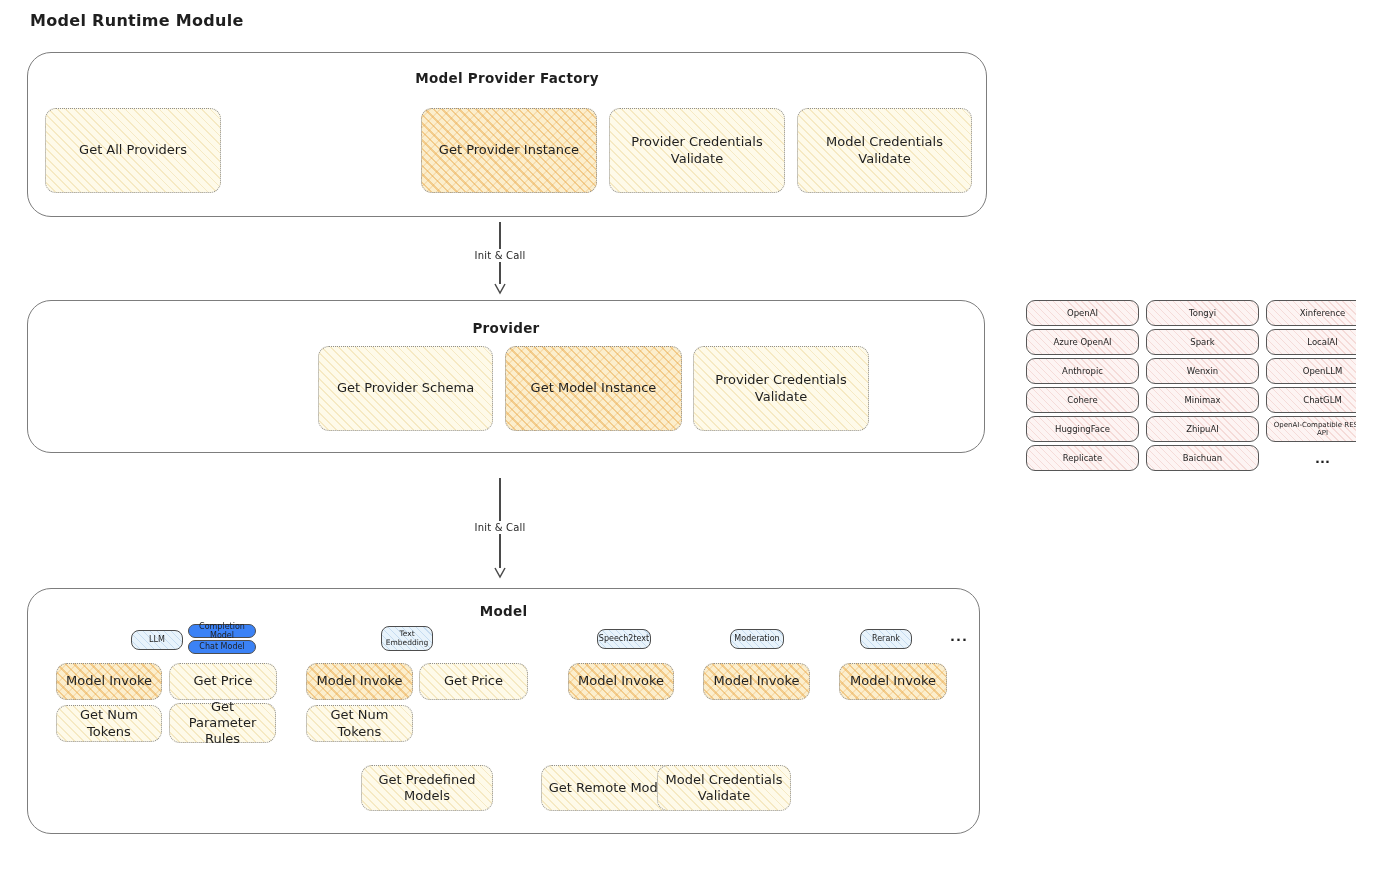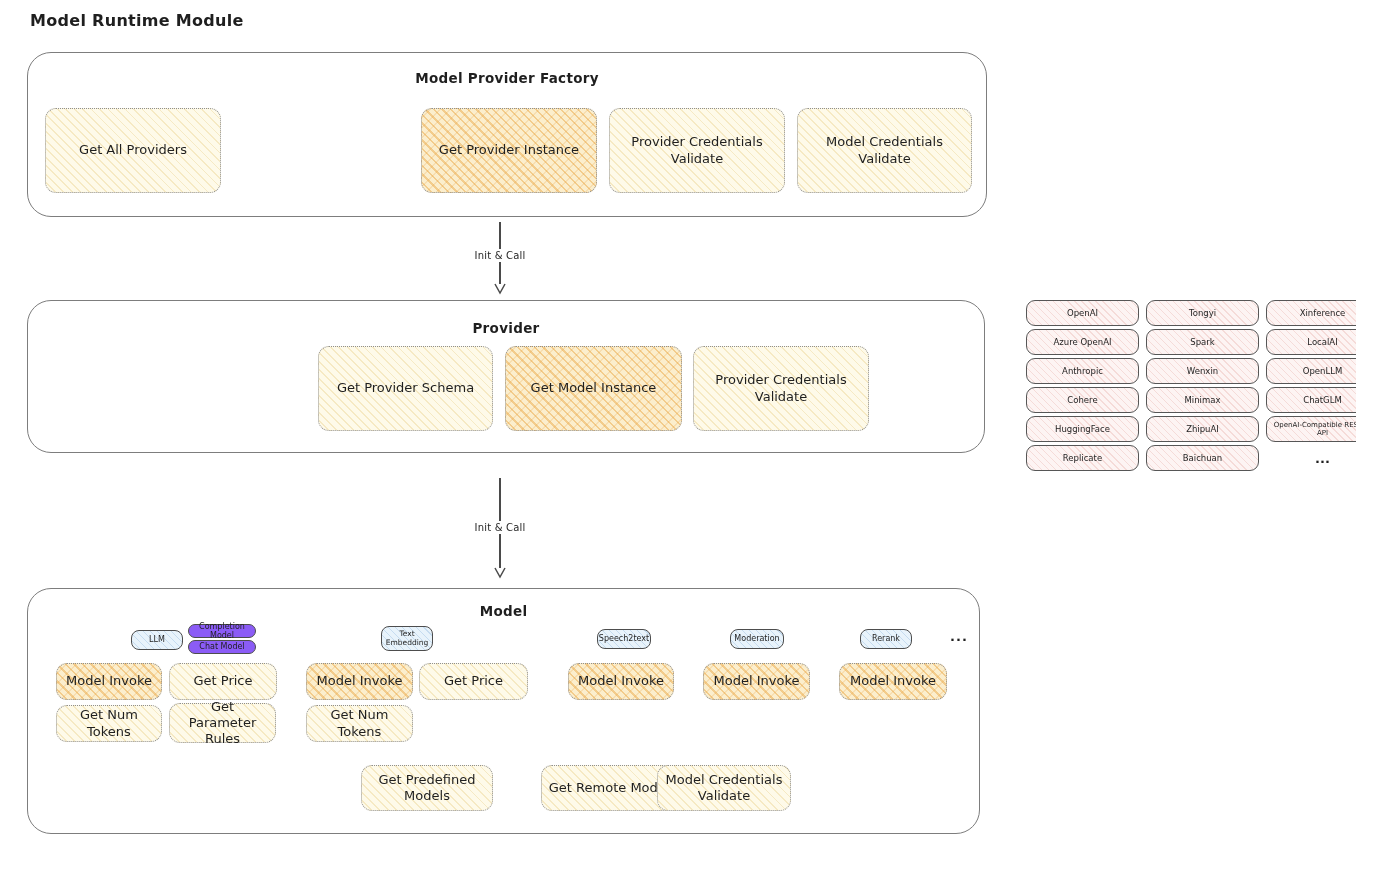--- a/index.html
+++ b/index.html
@@ -47,21 +47,21 @@
   
   .tag{
     position:absolute;display:flex;align-items:center;justify-content:center;text-align:center;
     border:1.3px solid #4d4d4d;border-radius:8px;box-sizing:border-box;
     font-size:8px;font-weight:500;line-height:1.15;padding:1px 3px;
   }
   .fill-blue{
     background-color:#e8f3fb;
     background-image:repeating-linear-gradient(45deg,rgba(110,160,210,.28) 0 1px,transparent 1px 5px);
   }
-  .tag-white{background:#8b5cf6;}
+  .tag-white{background:#3b82f6;}
 
   
   .panel{
     position:absolute;display:grid;grid-template-columns:113px 113px 113px;
     grid-auto-rows:26px;column-gap:7px;row-gap:3px;
   }
   .chip{
     display:flex;align-items:center;justify-content:center;text-align:center;
     border:1.3px solid #565656;border-radius:9px;box-sizing:border-box;
     font-size:8.5px;font-weight:500;padding:1px 3px;

